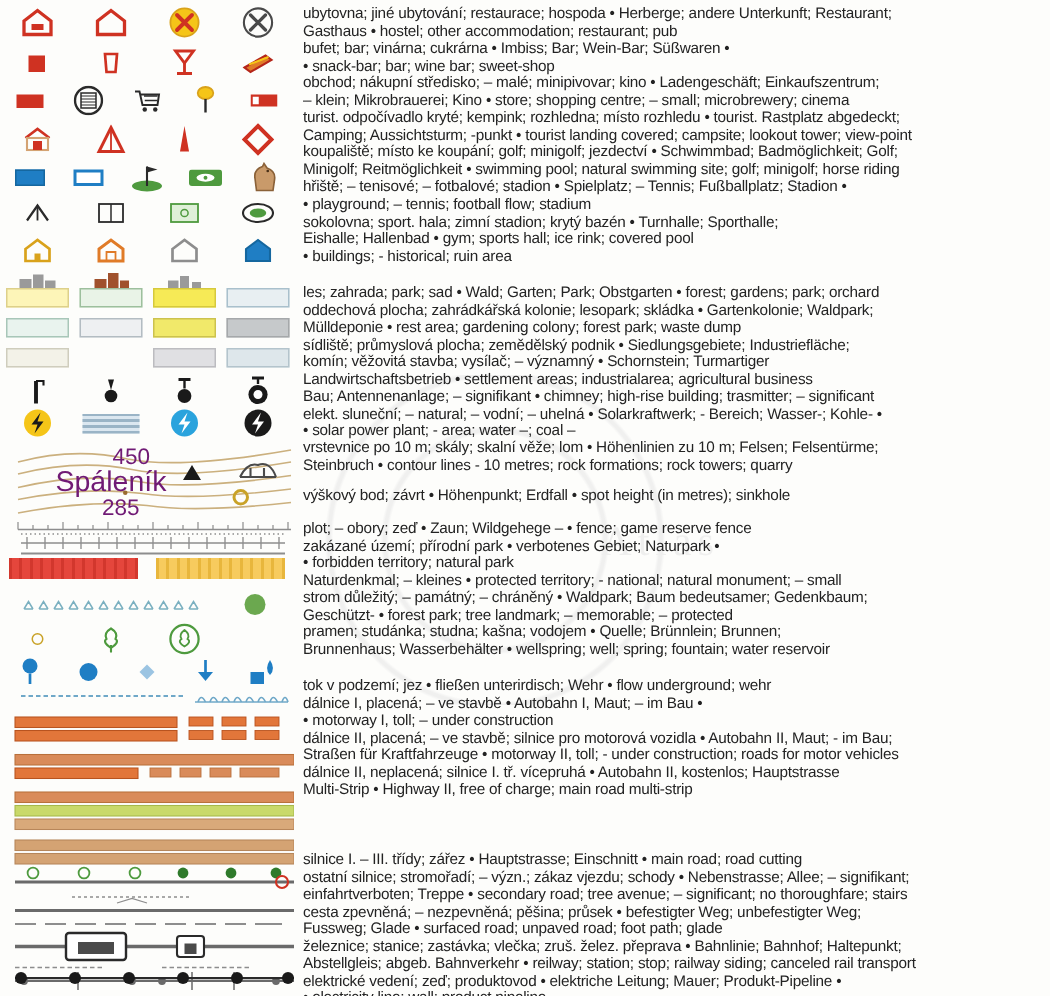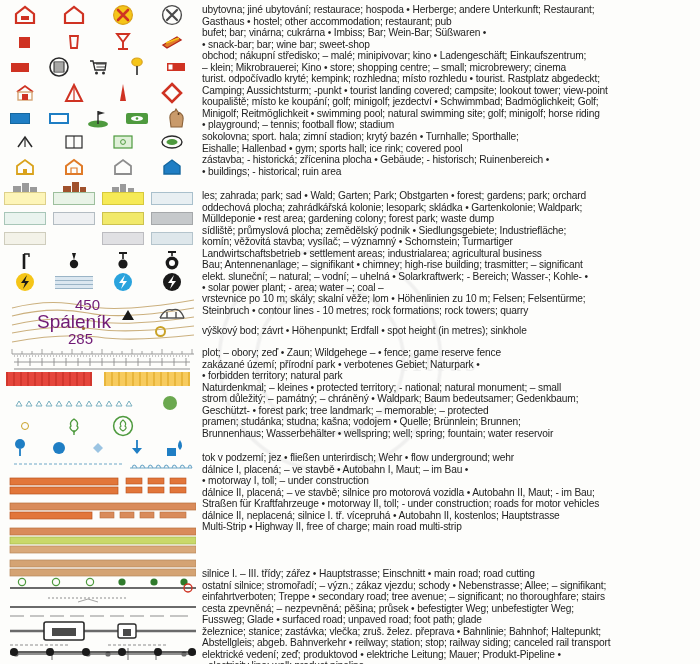--- a/index.html
+++ b/index.html
@@ -588,24 +588,24 @@
           <div class="tline">ubytovna; jiné ubytování; restaurace; hospoda   •   Herberge; andere Unterkunft; Restaurant;</div>
           <div class="tline">Gasthaus   •   hostel; other accommodation; restaurant; pub</div>
           <div class="tline">bufet; bar; vinárna; cukrárna   •   Imbiss; Bar; Wein-Bar; Süßwaren   •</div>
           <div class="tline">•   snack-bar; bar; wine bar; sweet-shop</div>
           <div class="tline">obchod; nákupní středisko; – malé; minipivovar; kino   •   Ladengeschäft; Einkaufszentrum;</div>
           <div class="tline">– klein; Mikrobrauerei; Kino   •   store; shopping centre; – small; microbrewery; cinema</div>
           <div class="tline">turist. odpočívadlo kryté; kempink; rozhledna; místo rozhledu   •   tourist. Rastplatz abgedeckt;</div>
           <div class="tline">Camping; Aussichtsturm; -punkt   •   tourist landing covered; campsite; lookout tower; view-point</div>
           <div class="tline">koupaliště; místo ke koupání; golf; minigolf; jezdectví   •   Schwimmbad; Badmöglichkeit; Golf;</div>
           <div class="tline">Minigolf; Reitmöglichkeit   •   swimming pool; natural swimming site; golf; minigolf; horse riding</div>
+          <div class="tline">hřiště; – tenisové; – fotbalové; stadion   •   Spielplatz; – Tennis; Fußballplatz; Stadion   •</div>
           <div class="tline">•   playground; – tennis; football flow; stadium</div>
           <div class="tline">sokolovna; sport. hala; zimní stadion; krytý bazén   •   Turnhalle; Sporthalle;</div>
           <div class="tline">Eishalle; Hallenbad   •   gym; sports hall; ice rink; covered pool</div>
-          <div class="tline">zástavba; - historická; zřícenina plocha   •   Gebäude; - historisch; Ruinenbereich   •</div>
           <div class="tline">•   buildings; - historical; ruin area</div>
         </div>
       <div class="tblock" id="tb1" style="top: 190px;">
           <div class="tline">les; zahrada; park; sad   •   Wald; Garten; Park; Obstgarten   •   forest; gardens; park; orchard</div>
           <div class="tline">oddechová plocha; zahrádkářská kolonie; lesopark; skládka   •   Gartenkolonie; Waldpark;</div>
           <div class="tline">Mülldeponie   •   rest area; gardening colony; forest park; waste dump</div>
           <div class="tline">sídliště; průmyslová plocha; zemědělský podnik   •   Siedlungsgebiete; Industriefläche;</div>
           <div class="tline">komín; věžovitá stavba; vysílač; – významný   •   Schornstein; Turmartiger</div>
           <div class="tline">Landwirtschaftsbetrieb   •   settlement areas; industrialarea; agricultural business</div>
           <div class="tline">Bau; Antennenanlage; – signifikant   •   chimney; high-rise building; trasmitter; – significant</div>

